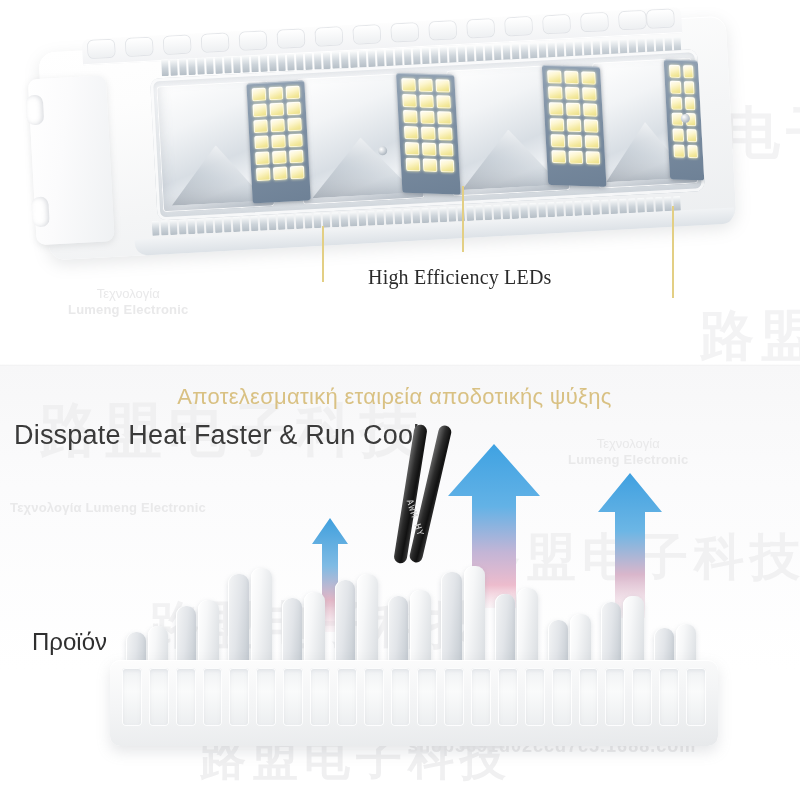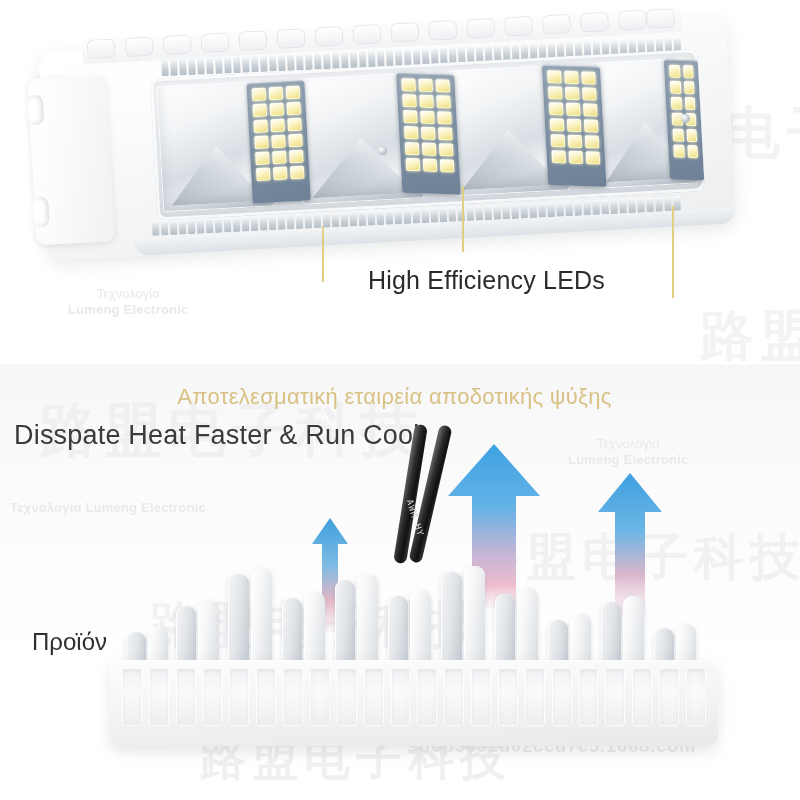--- a/index.html
+++ b/index.html
@@ -94,21 +94,21 @@
   
   .lb-lip{position:absolute;left:86px;top:192px;width:600px;height:16px;border-radius:0 0 12px 12px;
     background:linear-gradient(180deg,#f1f3f5 0%,#dde2e7 100%);}
   .screw{position:absolute;width:9px;height:9px;border-radius:50%;
     background:radial-gradient(circle at 35% 33%,#ffffff,#b9c1c9 62%,#8f99a4 100%);}
 
   
   .leader{position:absolute;width:2px;background:#e3cf84;}
   .callout{position:absolute;color:#2b2b2b;font-weight:400;white-space:nowrap;letter-spacing:.2px;}
   #co-clear{left:216px;top:290px;font-size:25px;}
-  #co-leds{left:368px;top:266px;font-size:25px;}
+  #co-leds{left:368px;top:266px;font-size:20px;font-family:Liberation Serif, serif;}
   #co-alum{left:511px;top:310px;font-size:25px;line-height:1.08;}
   #co-alum .l2{display:block;}
   #ld-clear{left:322px;top:226px;height:56px;}
   #ld-leds{left:462px;top:186px;height:66px;}
   #ld-alum{left:672px;top:206px;height:92px;}
 
   
   #head-greek{position:absolute;left:0;top:384px;width:789px;text-align:center;
     color:#d9c183;font-size:22px;letter-spacing:.3px;}
   #head-en{position:absolute;left:14px;top:420px;color:#3a3a3a;font-size:27px;letter-spacing:.2px;}

